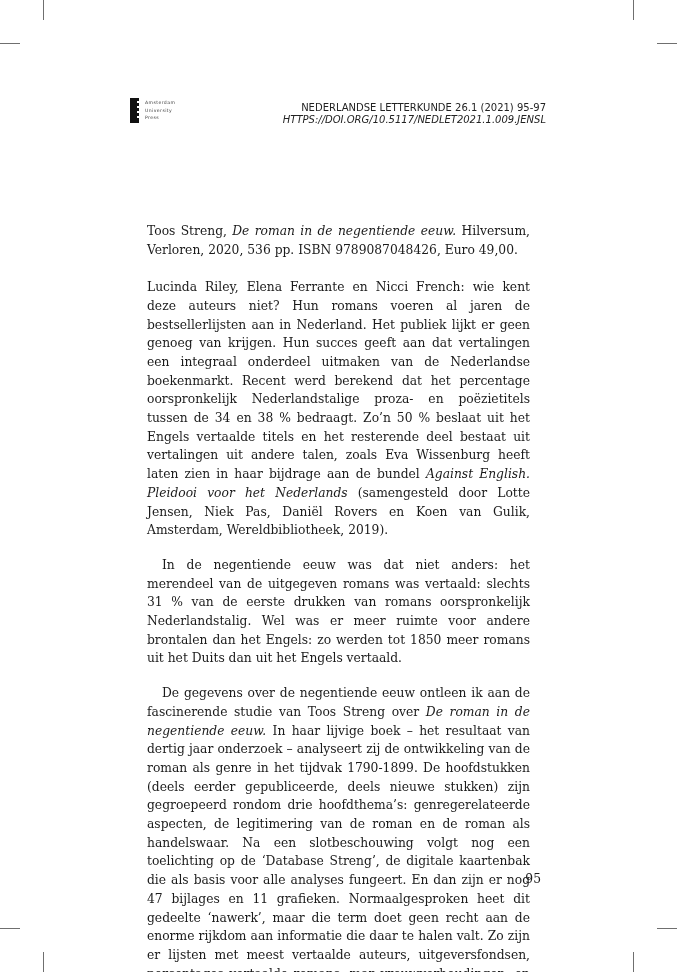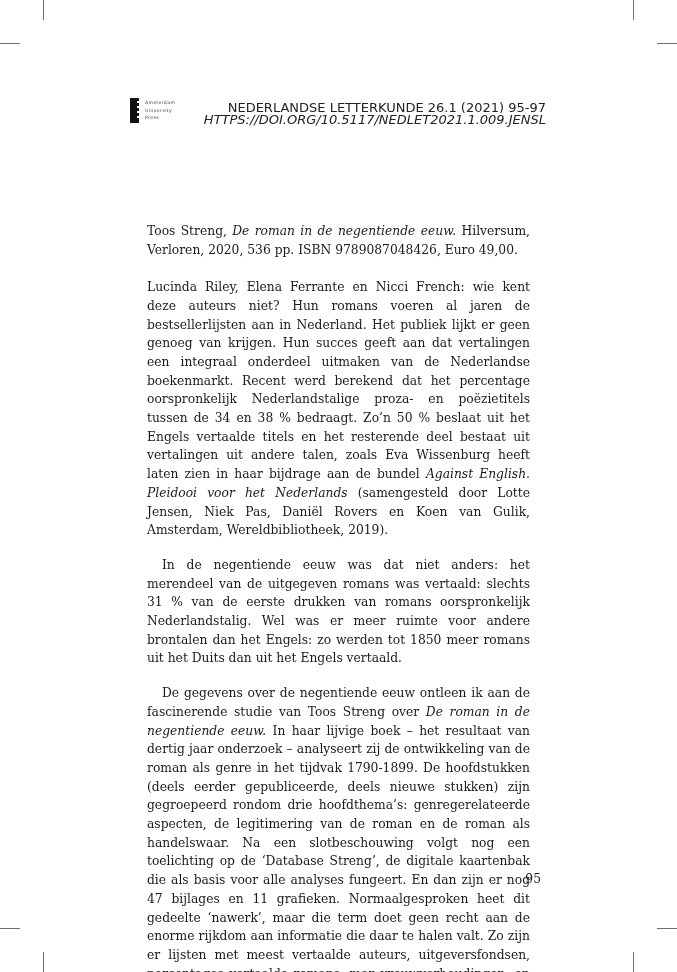--- a/index.html
+++ b/index.html
@@ -4,21 +4,21 @@
   <style>
     html, body { margin: 0; padding: 0; background: #ffffff; }
     body { width: 677px; height: 972px; position: relative; overflow: hidden; color: #1a1a1a; }
     .crop { position: absolute; background: #6f6f6f; }
     .crop.v { width: 1px; height: 20px; }
     .crop.h { height: 1px; width: 20px; }
     .logo { position: absolute; left: 130px; top: 98px; width: 60px; height: 25px; }
     .logo-bar { position: absolute; left: 0; top: 0; width: 9px; height: 25px; background: #111; }
     .logo-notch { position: absolute; left: 7px; width: 3px; height: 2px; background: #fff; }
     .logo-text { position: absolute; left: 15px; top: 1px; font-family: "DejaVu Sans", sans-serif; font-size: 4.6px; line-height: 7.5px; color: #444; letter-spacing: 0.4px; }
-    .running-head { position: absolute; right: 131px; top: 102px; text-align: right; font-family: "DejaVu Sans", sans-serif; font-size: 13px; line-height: 11.5px; color: #222; }
+    .running-head { position: absolute; right: 131px; top: 102px; text-align: right; font-family: "DejaVu Sans", sans-serif; font-size: 10px; line-height: 11.5px; color: #222; }
     .running-head .doi { font-style: italic; margin-left: 44px; }
     .text-block { position: absolute; left: 131px; top: 206px; width: 415px; font-family: "DejaVu Serif", serif; font-size: 12.3px; line-height: 18.7px; color: #1b1b1b; }
     .text-block p { margin: 16px; text-align: justify; hyphens: manual; }
     .citation { margin-bottom: 18.7px !important; }
     .indent { text-indent: 15px; }
     i { font-style: italic; }
     .page-number { position: absolute; right: 136px; top: 872px; font-family: "DejaVu Serif", serif; font-size: 12.3px; color: #1b1b1b; }
   </style>
 </head>
 <body>

